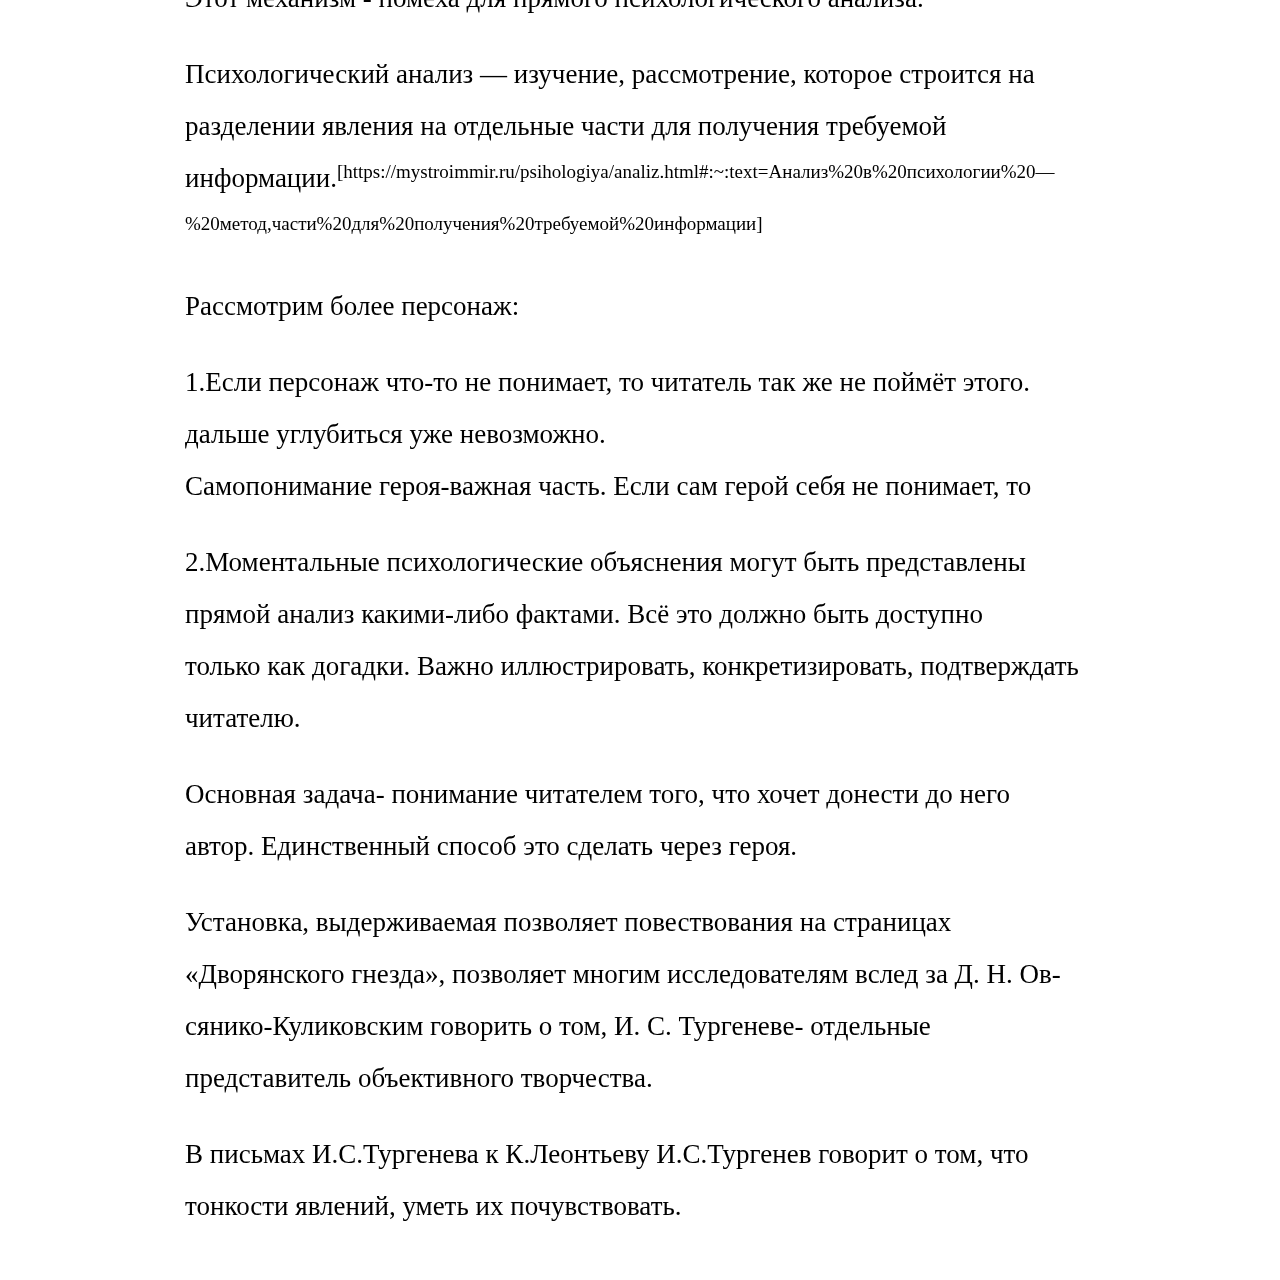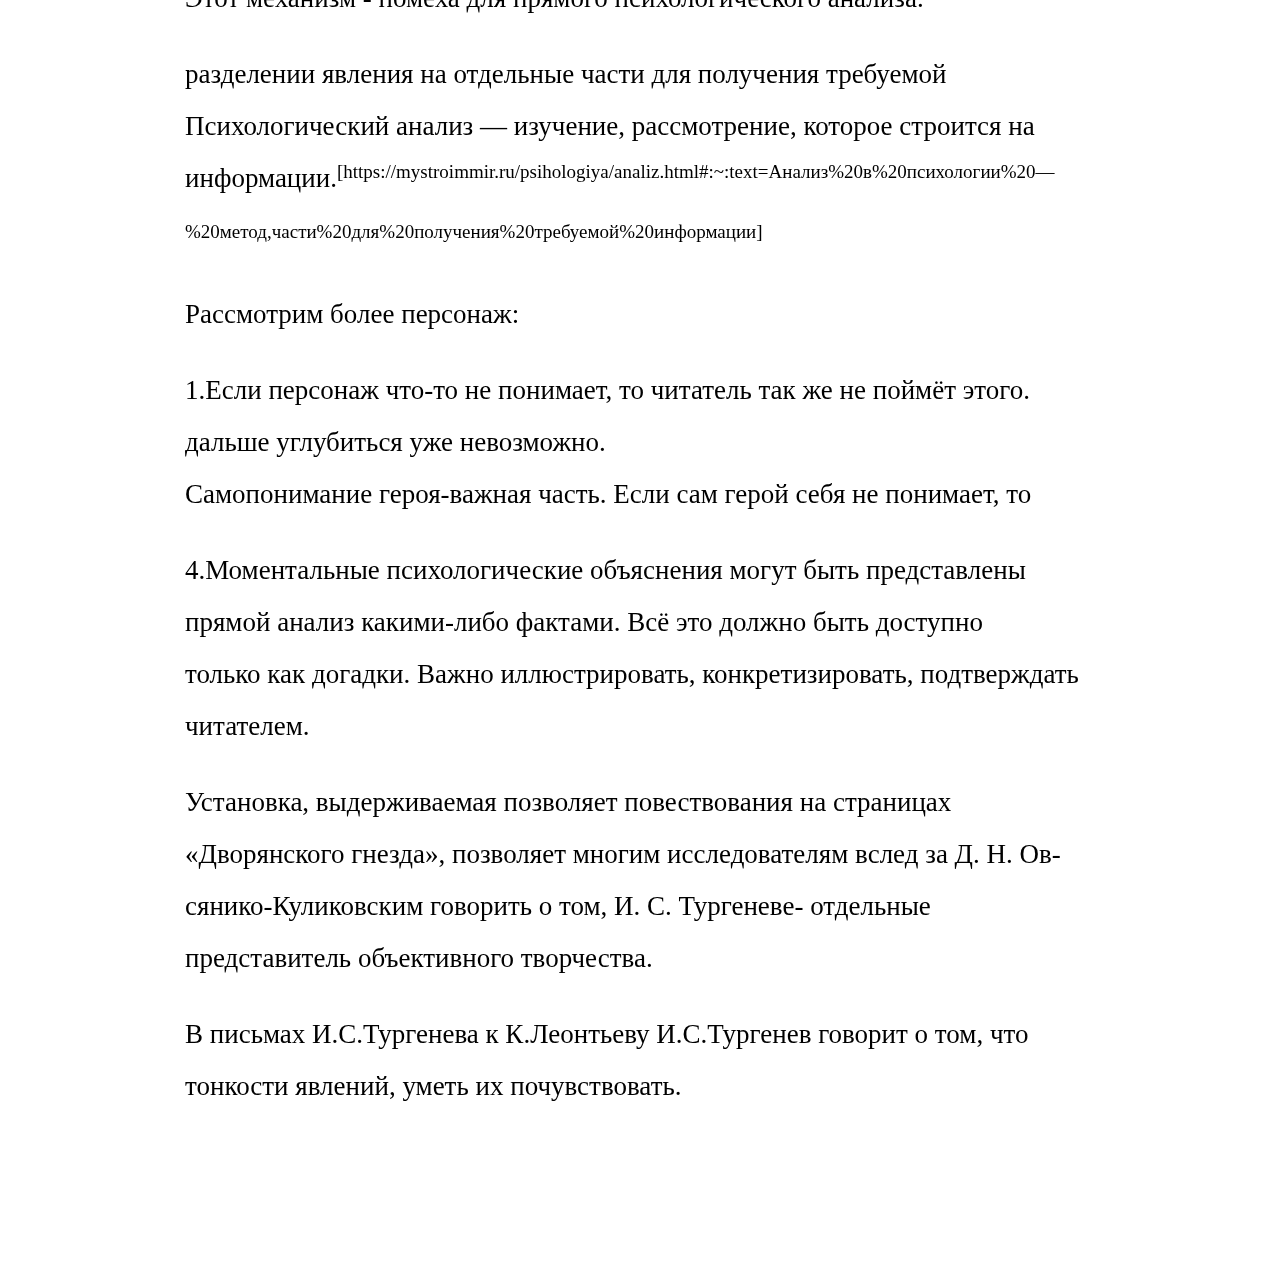--- a/index.html
+++ b/index.html
@@ -27,61 +27,64 @@
     line-height: 52px;
   }
   .para-first {
     margin-top: -28px;
   }
   .line {
     white-space: nowrap;
   }
   .cit-line {
     line-height: 46px;
-    margin-top: 8px;
   }
   .cit {
     font-size: 19px;
     position: relative;
     top: -9px;
   }
 </style>
 </head>
 <body>
 
 <div class="doc">
 
   <div class="para para-first">
     <div class="line">Этот механизм - помеха для прямого психологического анализа.</div>
   </div>
 
   <div class="para">
+    <div class="line">Психологический анализ — изучение, рассмотрение, которое строится на</div>
     <div class="line">разделении явления на отдельные части для получения требуемой</div>
-    <div class="line">Психологический анализ — изучение, рассмотрение, которое строится на</div>
     <div class="line"><span>информации.</span><span class="cit">[https://mystroimmir.ru/psihologiya/analiz.html#:~:text=Анализ%20в%20психологии%20—</span></div>
     <div class="line cit-line"><span class="cit">%20метод,части%20для%20получения%20требуемой%20информации]</span></div>
   </div>
 
   <div class="para">
     <div class="line">Рассмотрим более персонаж:</div>
   </div>
 
   <div class="para">
     <div class="line">1.Если персонаж что-то не понимает, то читатель так же не поймёт этого.</div>
     <div class="line">дальше углубиться уже невозможно.</div>
     <div class="line">Самопонимание героя-важная часть. Если сам герой себя не понимает, то</div>
   </div>
 
   <div class="para">
-    <div class="line">4.Моментальные психологические объяснения могут быть представлены</div>
+    <div class="line">2.Моментальные психологические объяснения могут быть представлены</div>
     <div class="line">прямой анализ какими-либо фактами. Всё это должно быть доступно</div>
     <div class="line">только как догадки. Важно иллюстрировать, конкретизировать, подтверждать</div>
-    <div class="line">читателем.</div>
+    <div class="line">читателю.</div>
   </div>
 
+  <div class="para">
+    <div class="line">Основная задача- понимание читателем того, что хочет донести до него</div>
+    <div class="line">автор. Единственный способ это сделать через героя.</div>
+  </div>
 
   <div class="para">
     <div class="line">Установка, выдерживаемая позволяет повествования на страницах</div>
     <div class="line">«Дворянского гнезда», позволяет многим исследователям вслед за Д. Н. Ов-</div>
     <div class="line">сянико-Куликовским говорить о том,  И. С. Тургеневе- отдельные</div>
     <div class="line">представитель объективного творчества.</div>
   </div>
 
   <div class="para">
     <div class="line">В письмах И.С.Тургенева к К.Леонтьеву И.С.Тургенев говорит о том, что</div>

